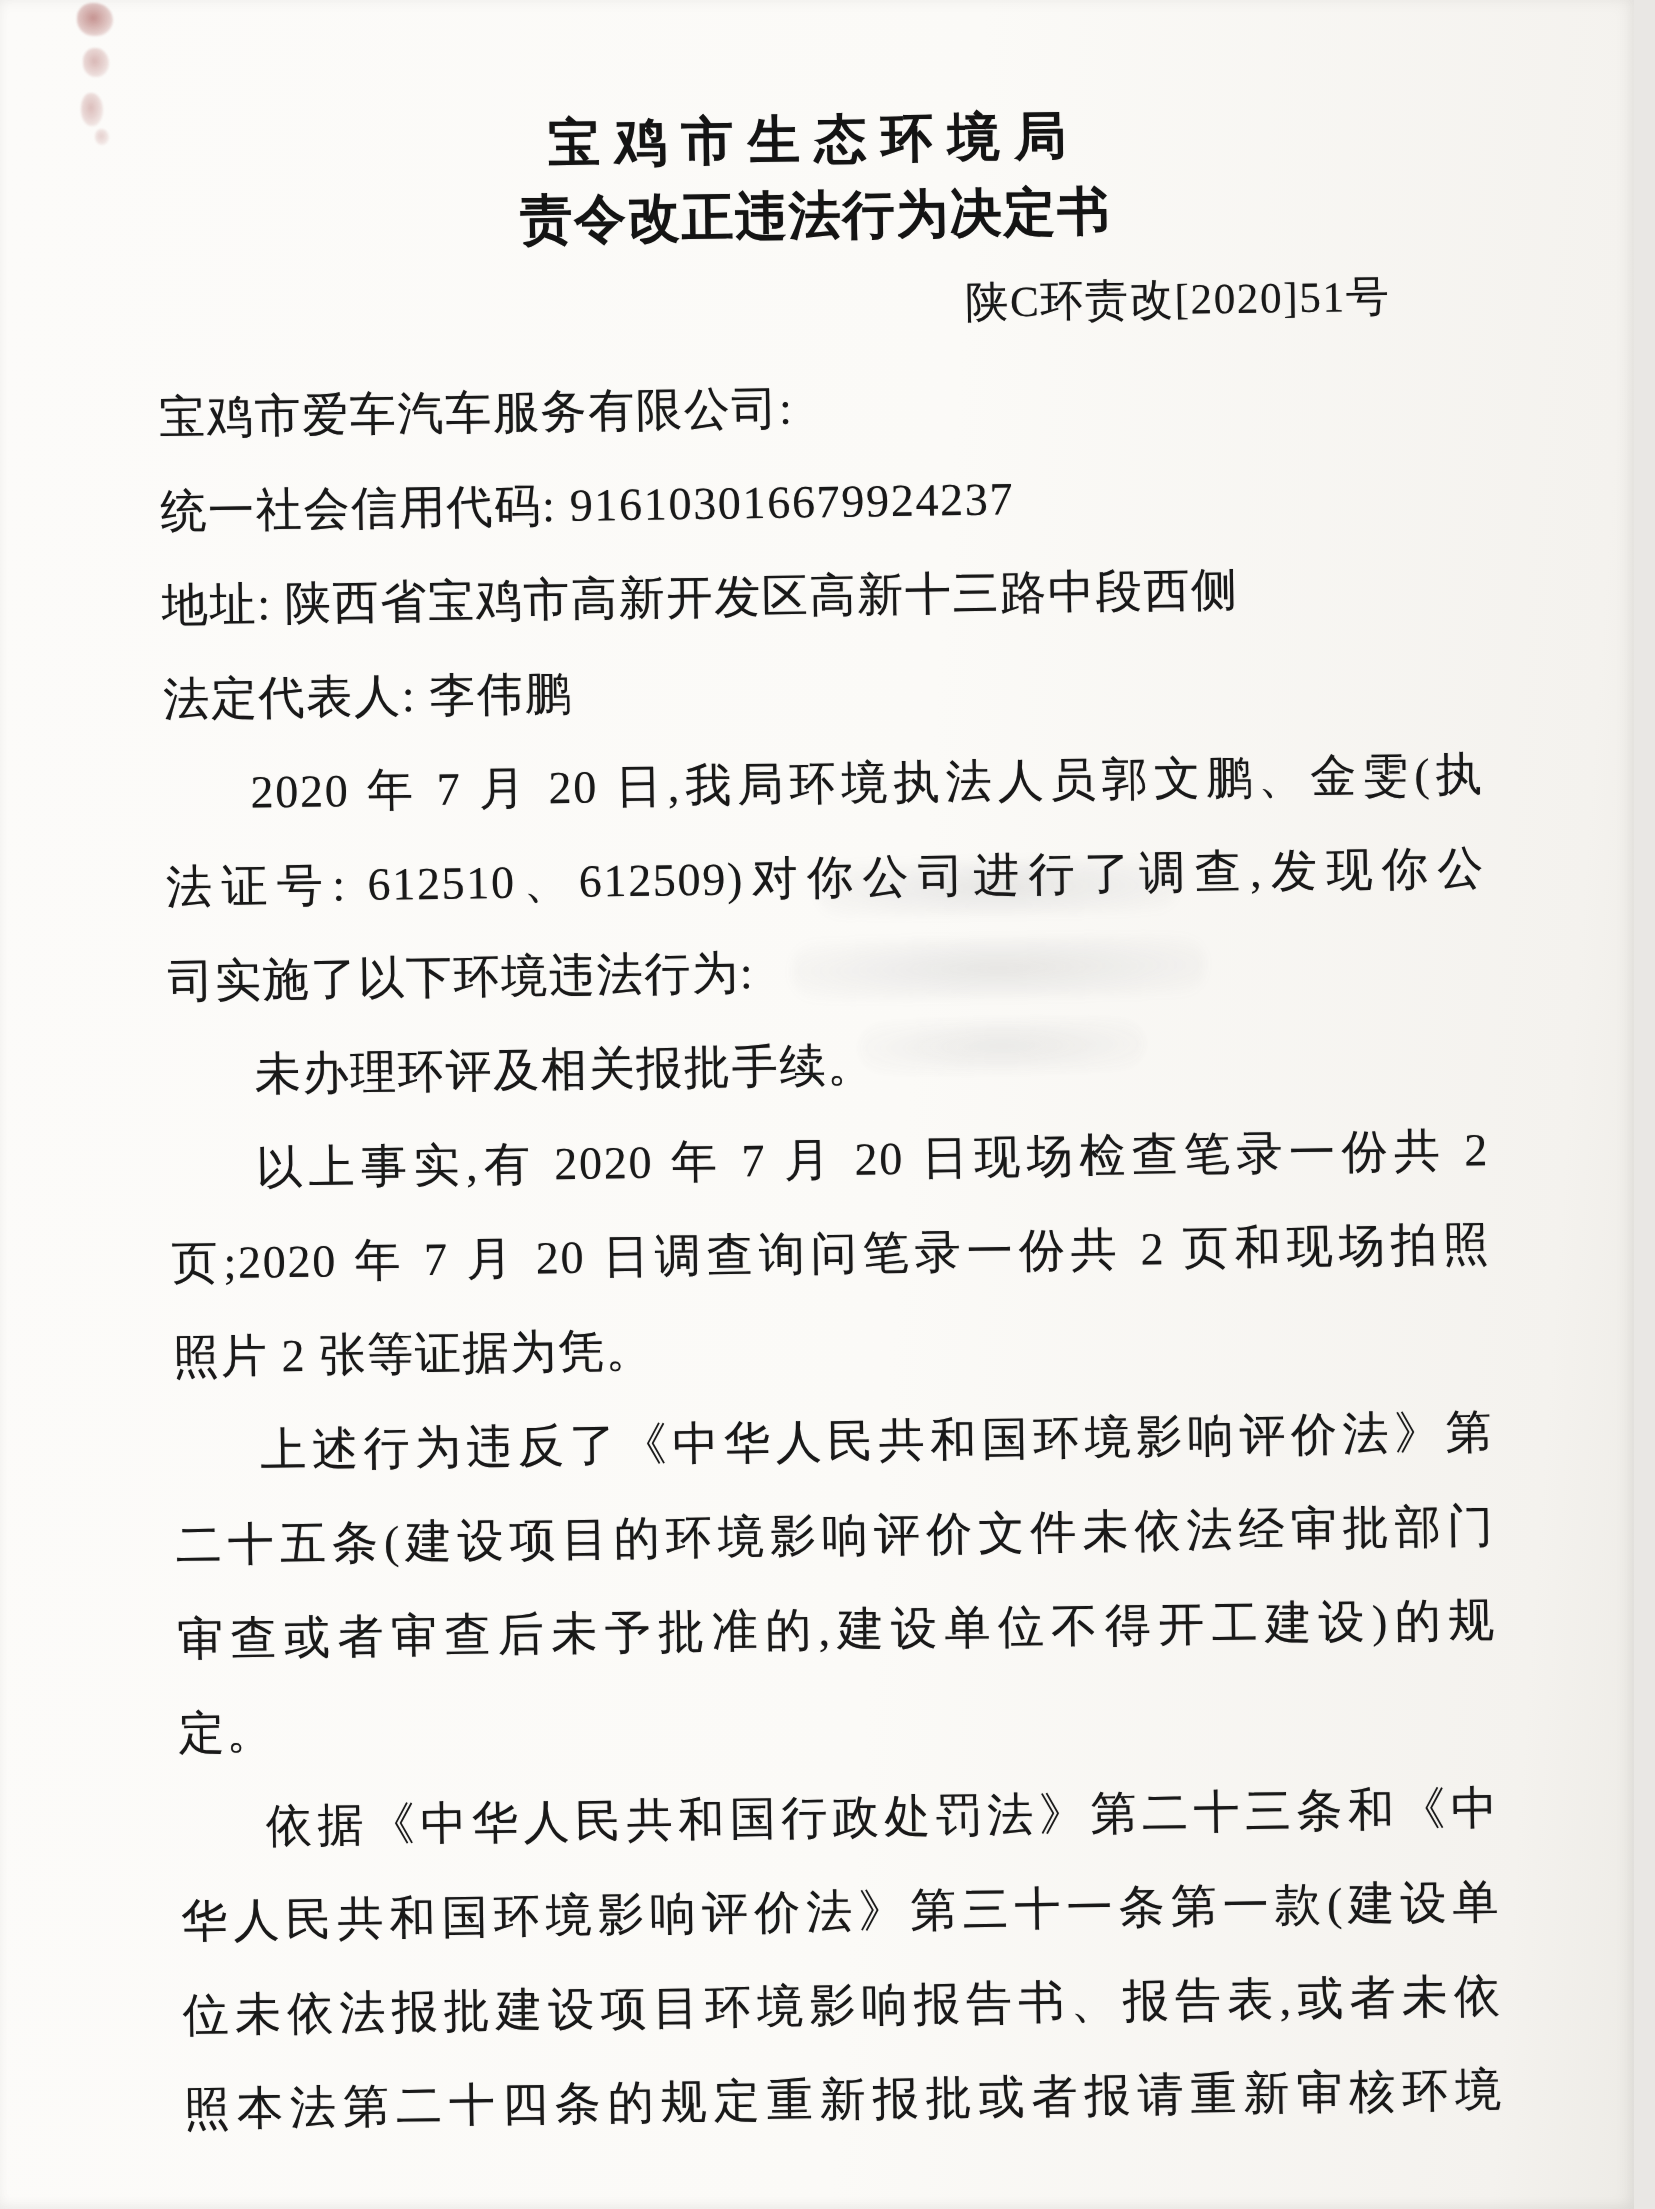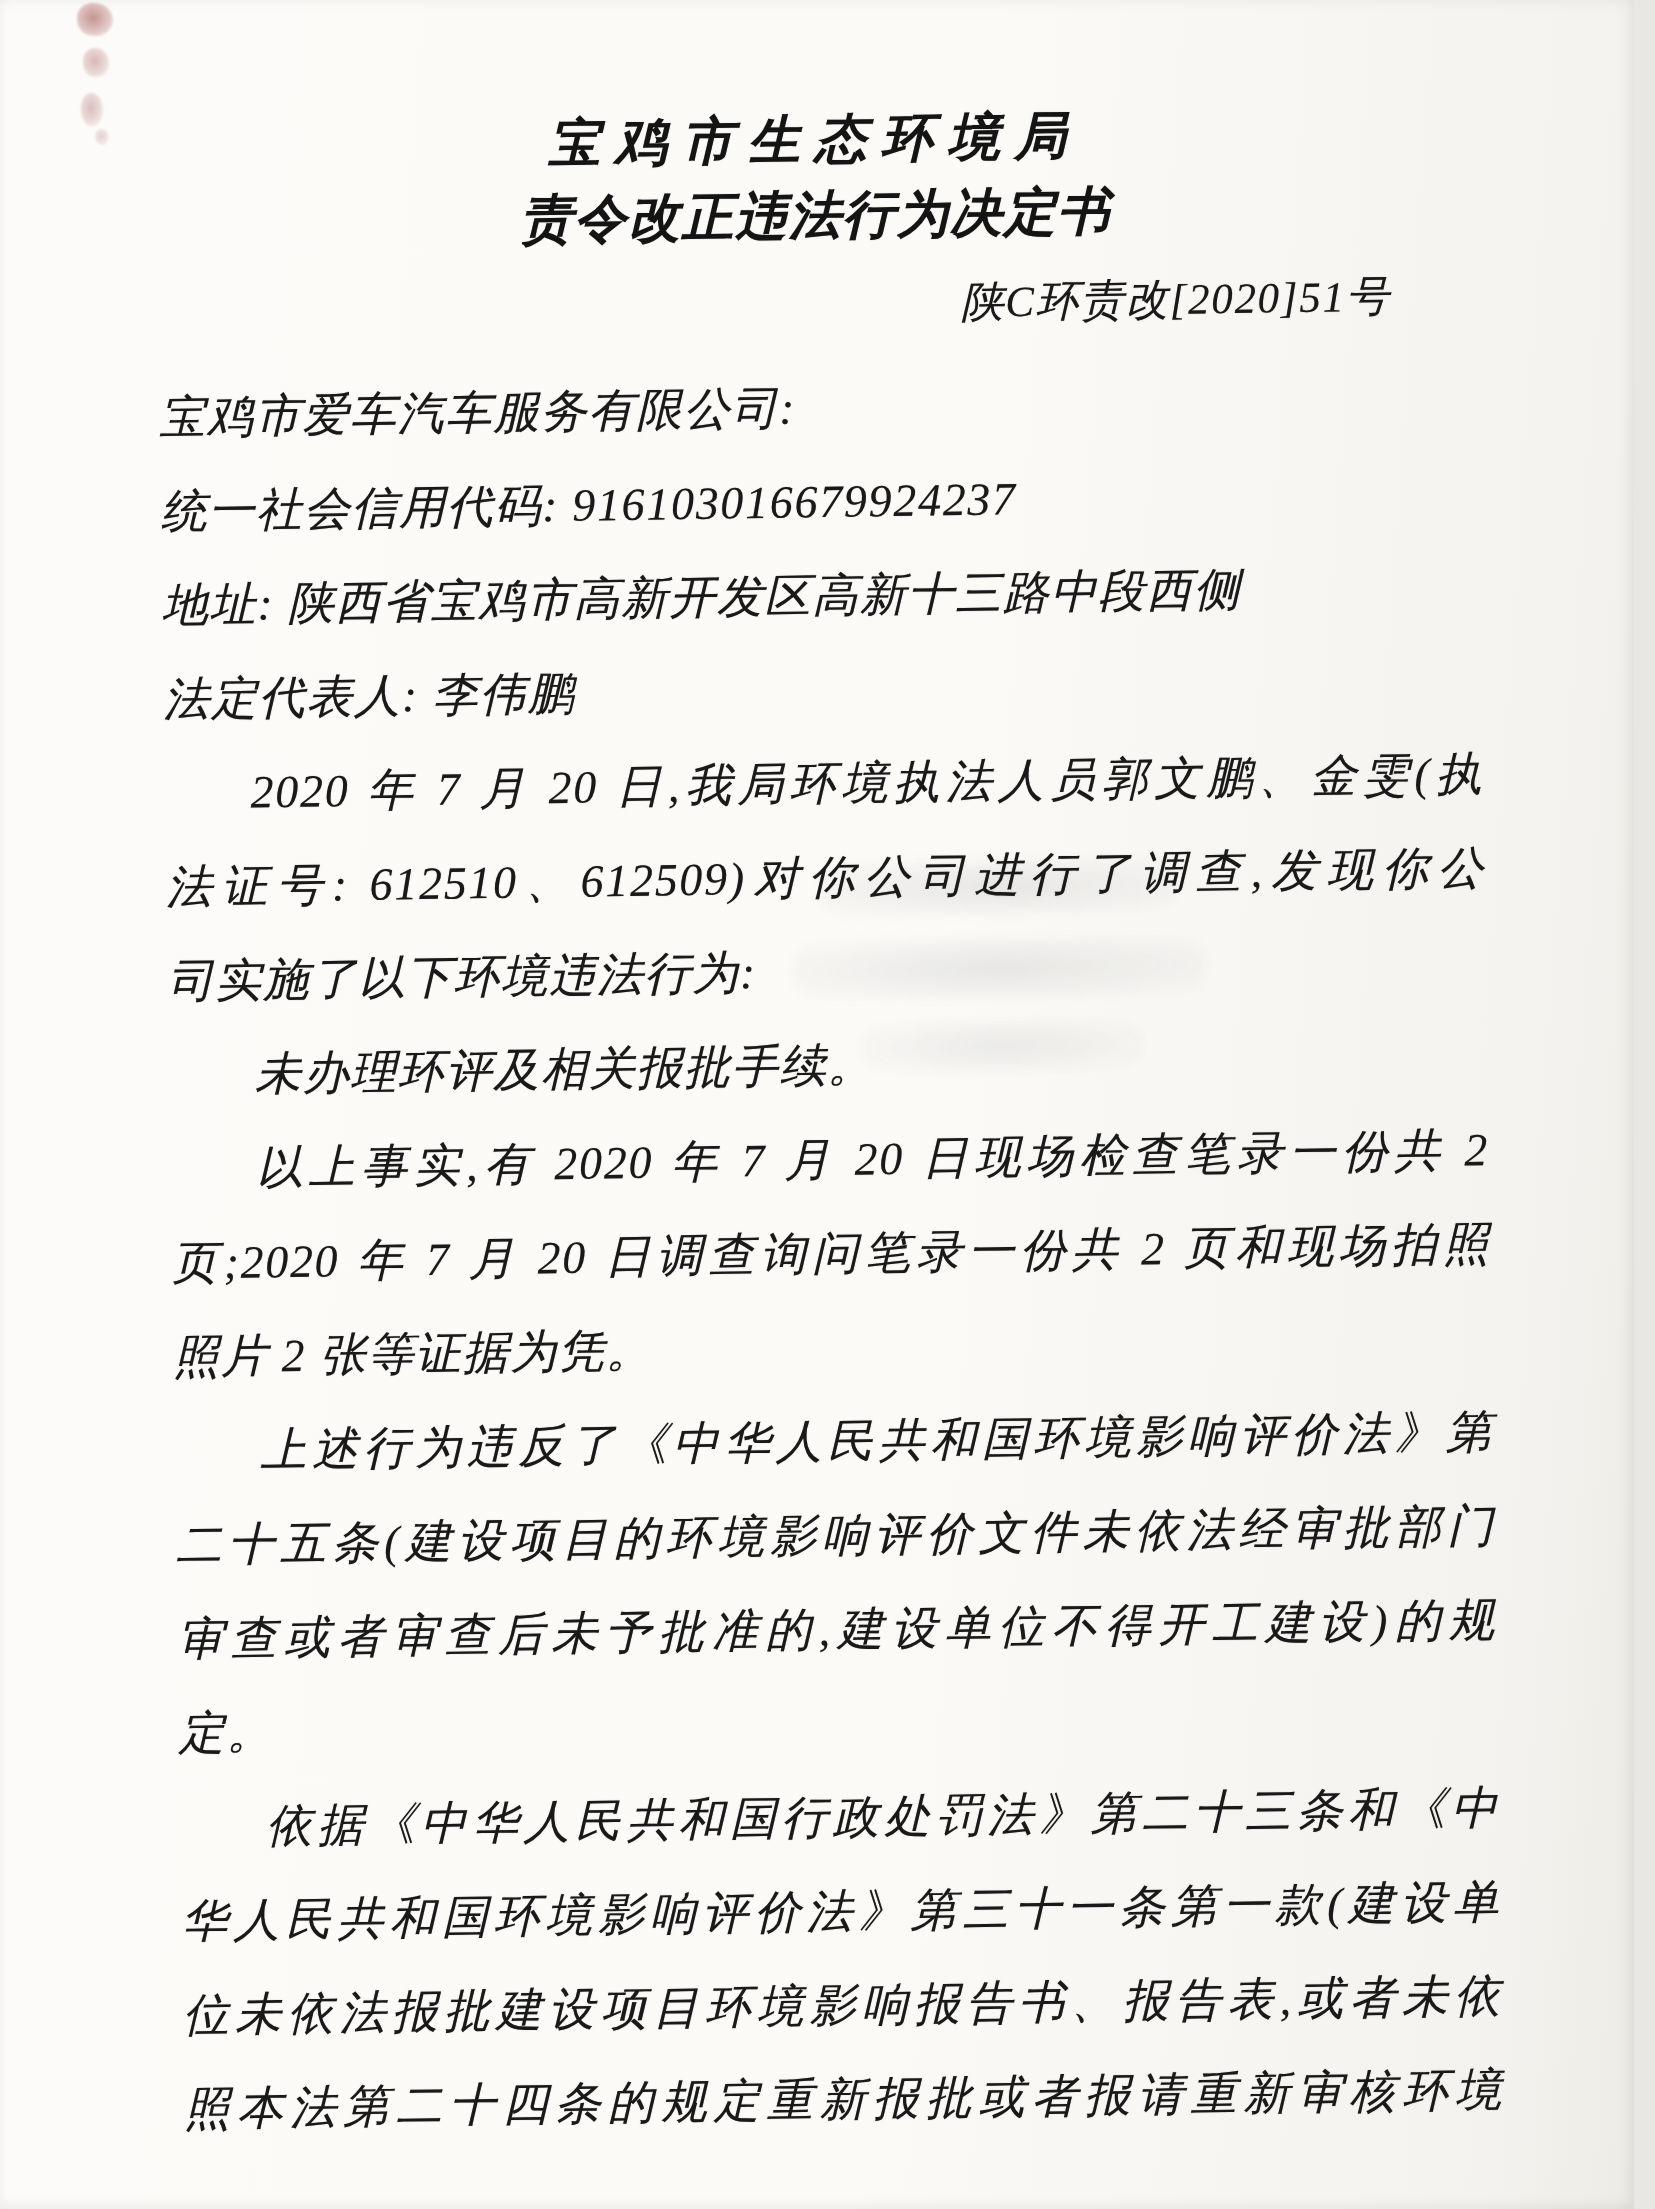--- a/index.html
+++ b/index.html
@@ -8,21 +8,20 @@
     background: #e9e7e4;
     font-family: "Liberation Serif", "DejaVu Serif", serif;
   }
   .page {
     position: relative;
     width: 1634px; height: 2209px;
     overflow: hidden;
     background: linear-gradient(94deg, #fcfbf9 0%, #fbfaf7 55%, #f4f2ee 92%, #edebe6 100%);
     box-shadow: inset -5.2px 0 15.5px rgba(0,0,0,0.06), inset 0 -3.4px 12px rgba(0,0,0,0.03);
     color: #191919;
-    font-style: italic;
   }
   .content {
     position: absolute; left: 0; top: 0; right: 0;
     padding: 102px 158px 0 157px;
     transform: rotate(-0.85deg);
     transform-origin: 826px 275px;
     text-shadow: 0 0 0.9px rgba(25,25,25,0.5);
   }
   .t1, .t2 {
     margin: 0;

